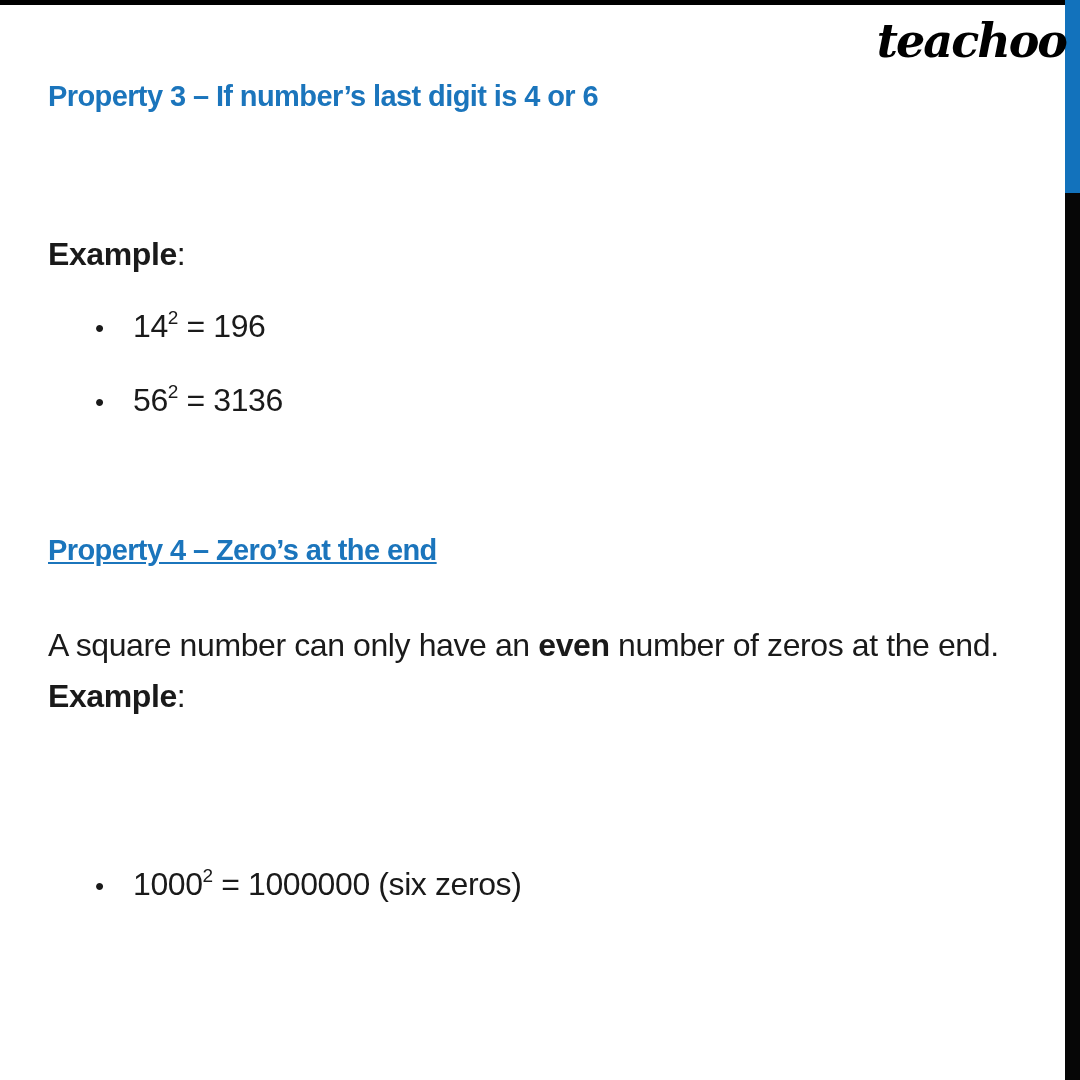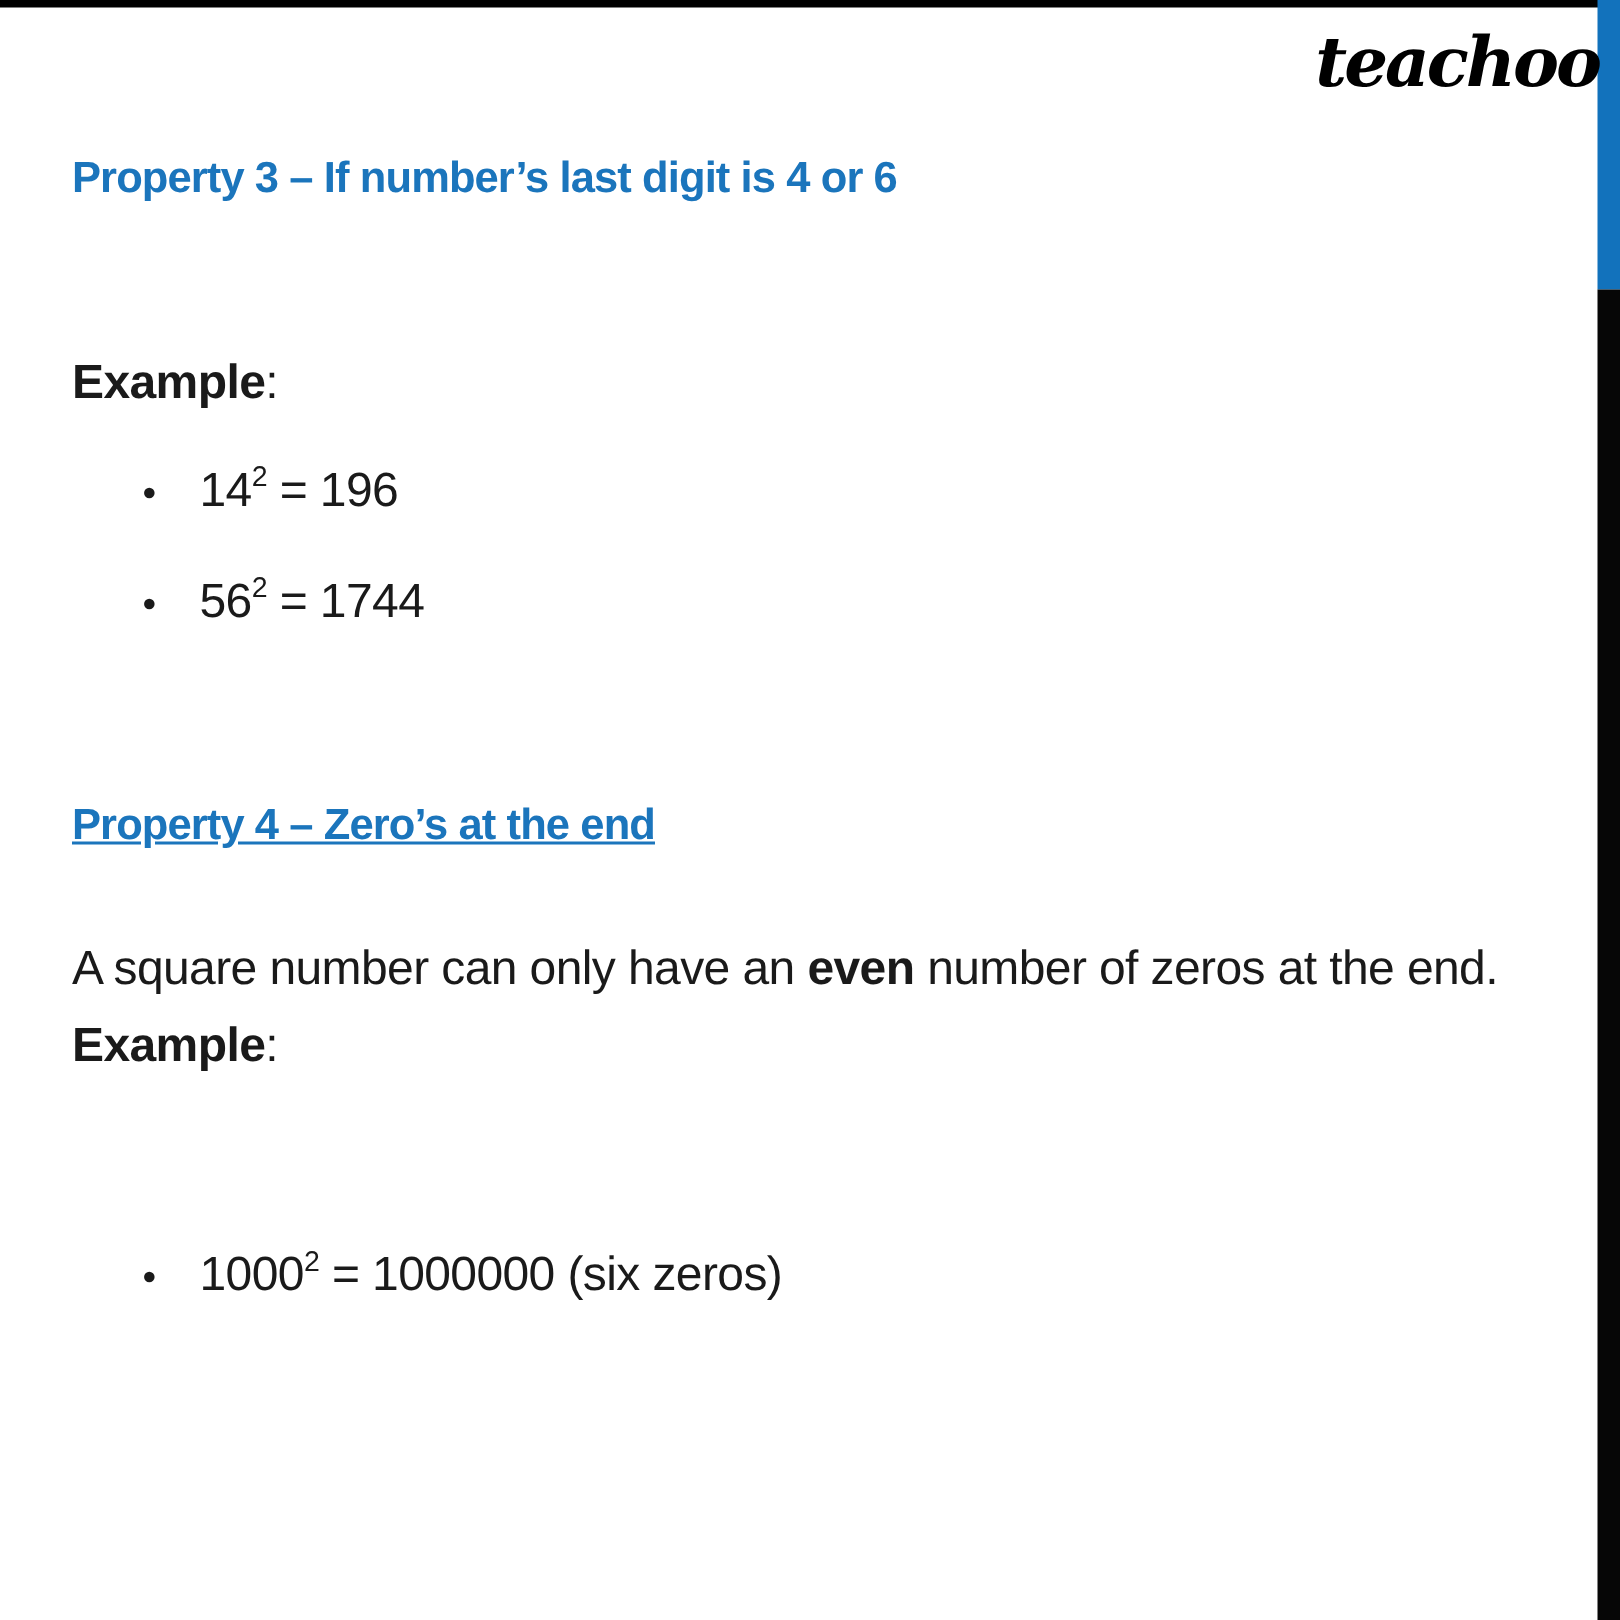--- a/index.html
+++ b/index.html
@@ -66,51 +66,51 @@
     font-size: 26px;
   }
   sup {
     font-size: 19px;
     line-height: 0;
     position: relative;
     top: -1px;
     vertical-align: super;
   }
   
-  .h1   { top:  99px; }
+  .h1   { top:  76px; }
   .p1   { top: 160px; }
   .ex1  { top: 234px; }
   .b1   { top: 306px; }
   .b2   { top: 380px; }
   .h2   { top: 530px; text-decoration: underline; }
   .p2   { top: 602px; margin-top: 23px; }
   .ex2  { top: 676px; }
   .b3   { top: 750px; }
-  .b4   { top: 829px; }
+  .b4   { top: 864px; }
   .thus { top: 976px; }
 </style>
 </head>
 <body>
 
 <div class="page">
 
   <div class="top-strip"></div>
   <div class="side-bar-blue"></div>
   <div class="side-bar-black"></div>
 
   <div class="logo">teachoo</div>
 
   <div class="line heading h1">Property 3 – If number’s last digit is 4 or 6</div>
 
 
   <div class="line para ex1"><b>Example</b><span>:</span></div>
 
   <div class="line bullet-line b1"><span class="dot">•</span><span><span>14</span><sup>2</sup><span> = 196</span></span></div>
 
-  <div class="line bullet-line b2"><span class="dot">•</span><span><span>56</span><sup>2</sup><span> = 1744</span></span></div>
+  <div class="line bullet-line b2"><span class="dot">•</span><span><span>56</span><sup>2</sup><span> = 3136</span></span></div>
 
   <div class="line heading h2">Property 4 – Zero’s at the end</div>
 
   <div class="line para p2"><span>A square number can only have an </span><b>even</b><span> number of zeros at the end.</span></div>
 
   <div class="line para ex2"><b>Example</b><span>:</span></div>
 
 
   <div class="line bullet-line b4"><span class="dot">•</span><span><span>1000</span><sup>2</sup><span> = 1000000 (six zeros)</span></span></div>
 

